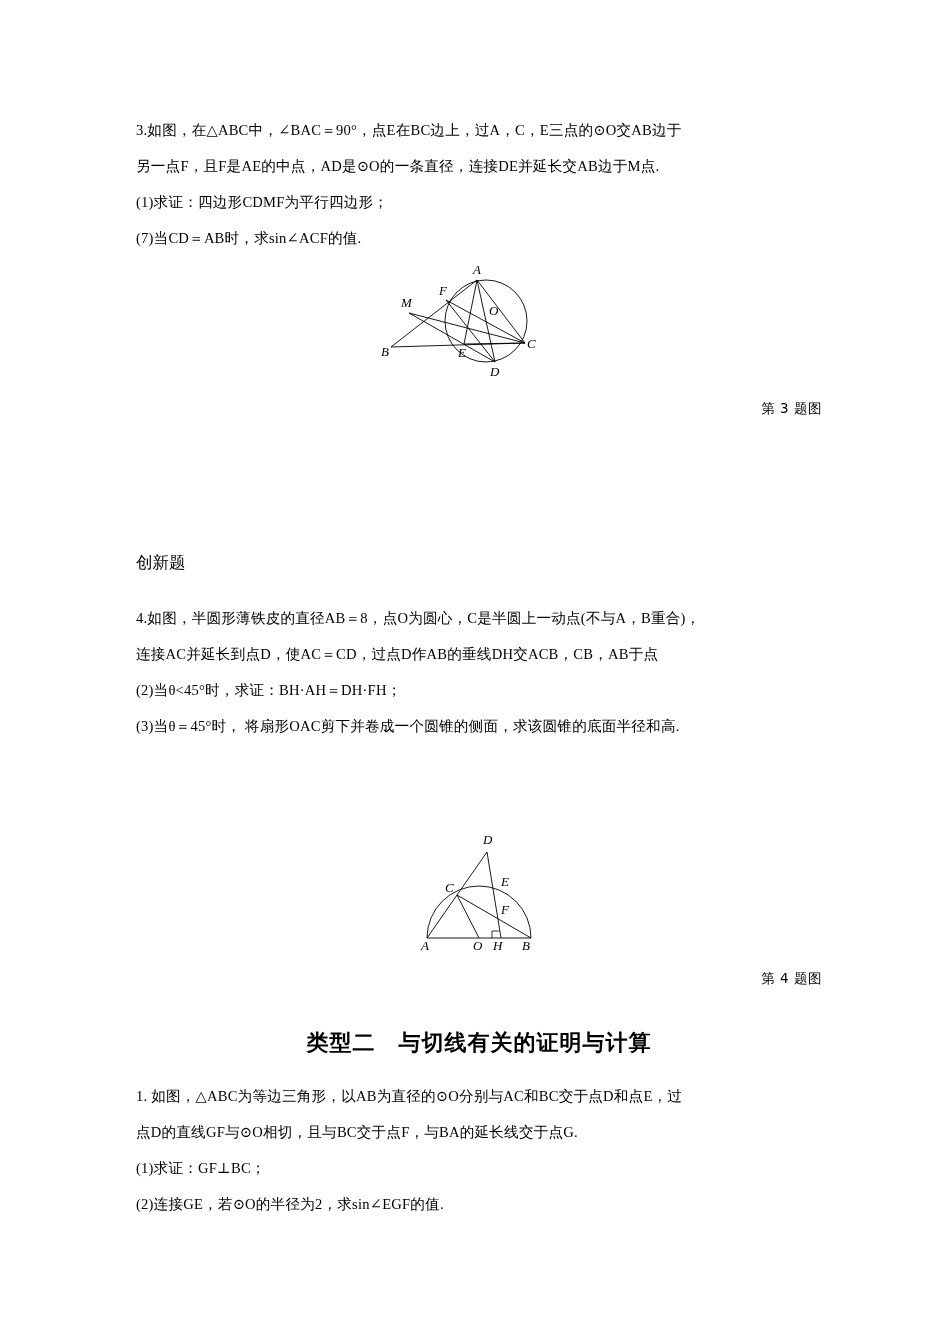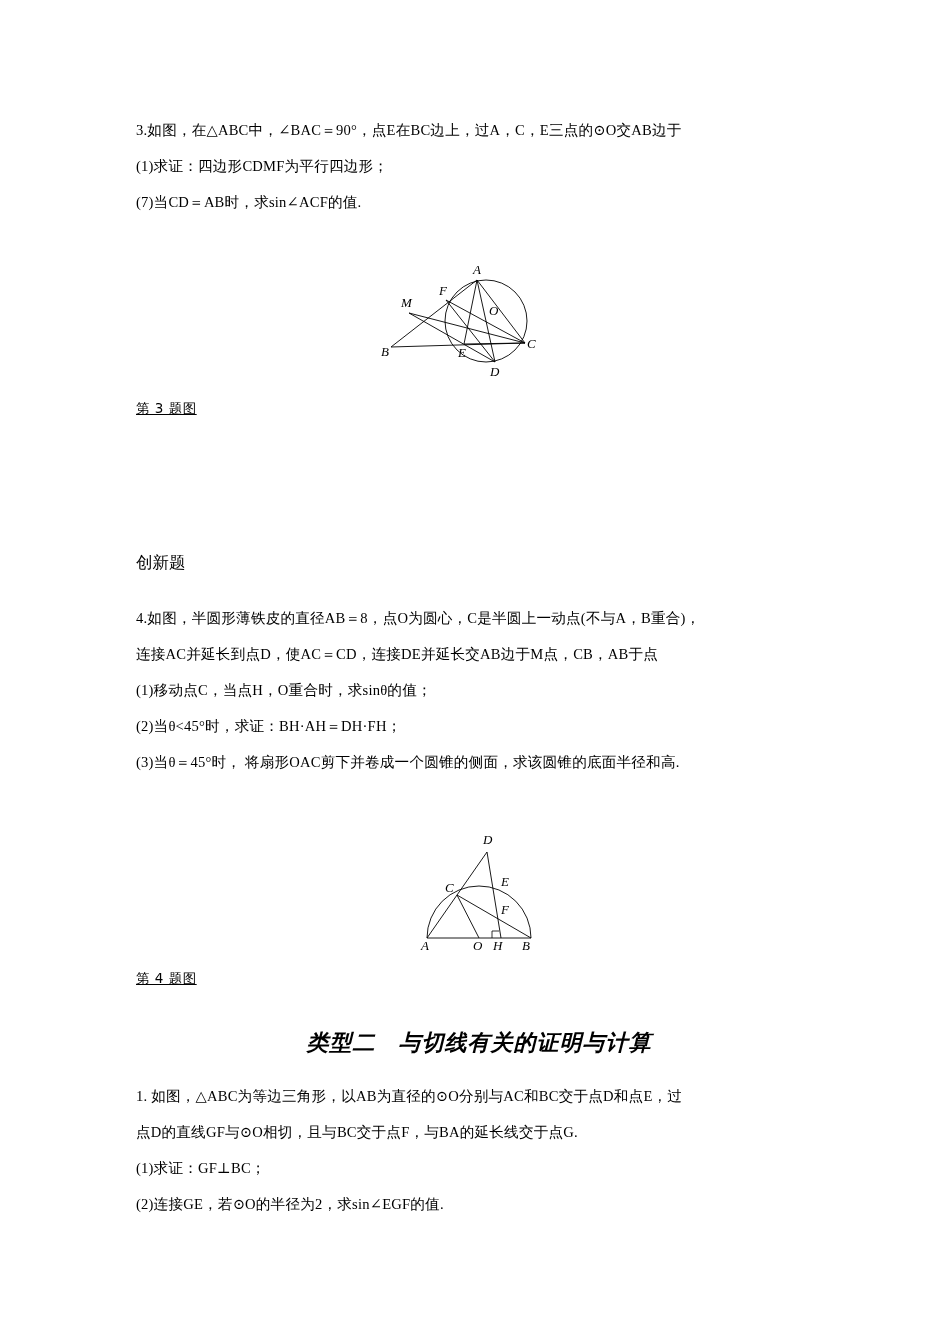--- a/index.html
+++ b/index.html
@@ -41,49 +41,50 @@
     line-height: 30px;
     margin: 0;
   }
   .type-title {
     font-family: "DejaVu Sans", "Liberation Sans", sans-serif;
     font-weight: bold;
     font-size: 22px;
     text-align: center;
     letter-spacing: 1px;
     margin: 0;
-    font-style: italic;
   }
   .fig-caption {
     font-family: "DejaVu Sans", "Liberation Sans", sans-serif;
     font-size: 13.5px;
-    text-align: left;
+    text-align: right;
     margin: 0;
     letter-spacing: 0.5px;
-    text-decoration: underline;
   }
   .fig-wrap { width: 100%; display: flex; justify-content: center; }
   .abs { position: absolute; }
   svg text {
     font-family: "Liberation Serif", serif;
     font-style: italic;
     font-size: 13px;
     fill: #000;
   }
 </style>
 </head>
 <body>
 
 <div class="page">
 
   <div class="content">
 
     <div class="abs" style="left:0; top:112px; width:686px;">
       <p class="para">
         <span>3.如图，在△ABC中，∠BAC＝90°，点E在BC边上，过A，C，E三点的⊙O交AB边于</span>
+      </p>
+      <p class="para">
+        <span>另一点F，且F是AE的中点，AD是⊙O的一条直径，连接DE并延长交AB边于M点.</span>
       </p>
       <p class="para">
         <span>(1)求证：四边形CDMF为平行四边形；</span>
       </p>
       <p class="para">
         <span>(7)当CD＝AB时，求sin∠ACF的值.</span>
       </p>
     </div>
 
     <div class="abs" style="left:0; top:258px; width:686px;">
@@ -123,24 +124,21 @@
 
     <div class="abs" style="left:0; top:548px; width:686px;">
       <p class="sect-title">创新题</p>
     </div>
 
     <div class="abs" style="left:0; top:600px; width:686px;">
       <p class="para">
         <span>4.如图，半圆形薄铁皮的直径AB＝8，点O为圆心，C是半圆上一动点(不与A，B重合)，</span>
       </p>
       <p class="para">
-        <span>连接AC并延长到点D，使AC＝CD，连接DE并延长交AB边于M点，CB，AB于点</span>
-      </p>
-      <p class="para">
-        <span>(1)移动点C，当点H，O重合时，求sinθ的值；</span>
+        <span>连接AC并延长到点D，使AC＝CD，过点D作AB的垂线DH交ACB，CB，AB于点</span>
       </p>
       <p class="para">
         <span>(2)当θ&lt;45°时，求证：BH·AH＝DH·FH；</span>
       </p>
       <p class="para">
         <span>(3)当θ＝45°时， 将扇形OAC剪下并卷成一个圆锥的侧面，求该圆锥的底面半径和高.</span>
       </p>
     </div>
 
     <div class="abs" style="left:0; top:810px; width:686px;">

